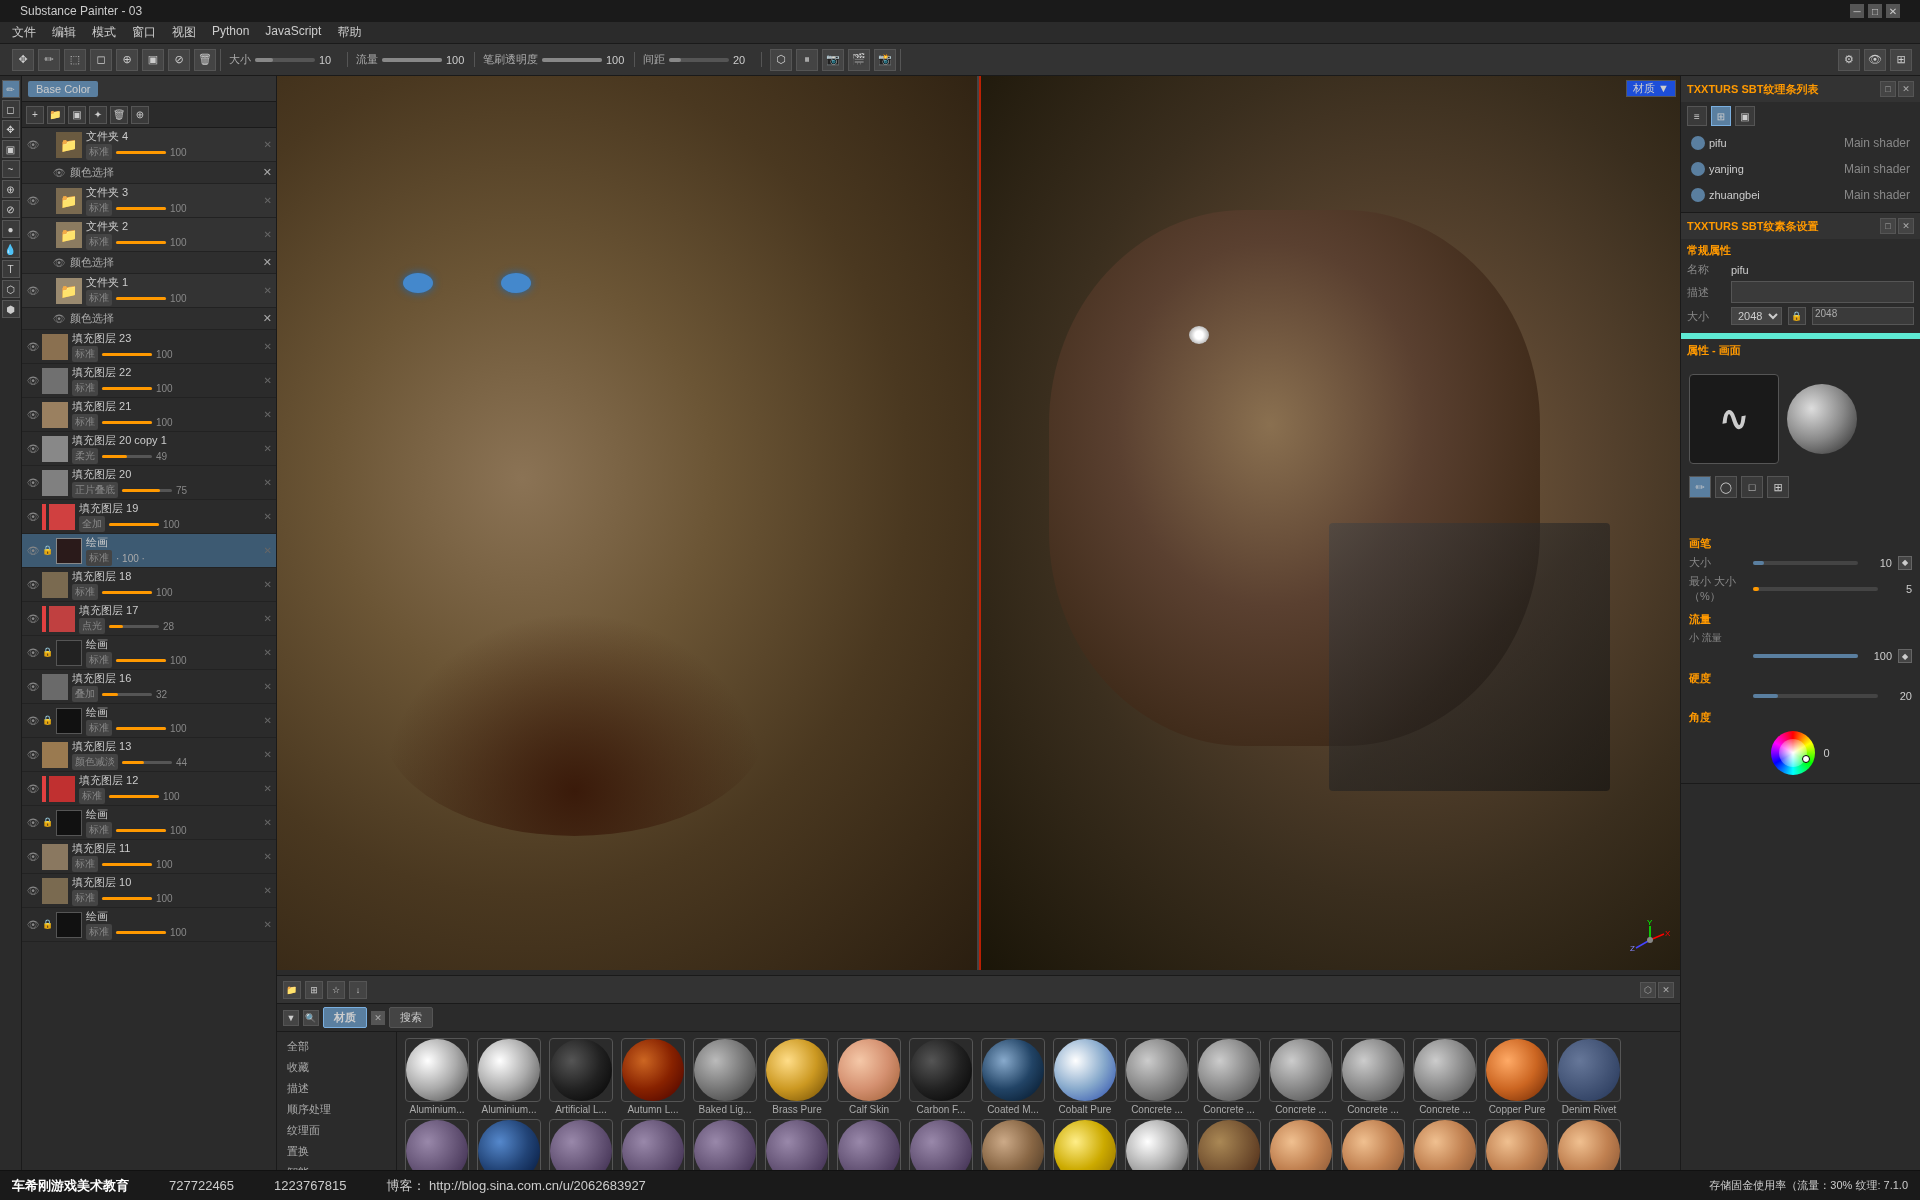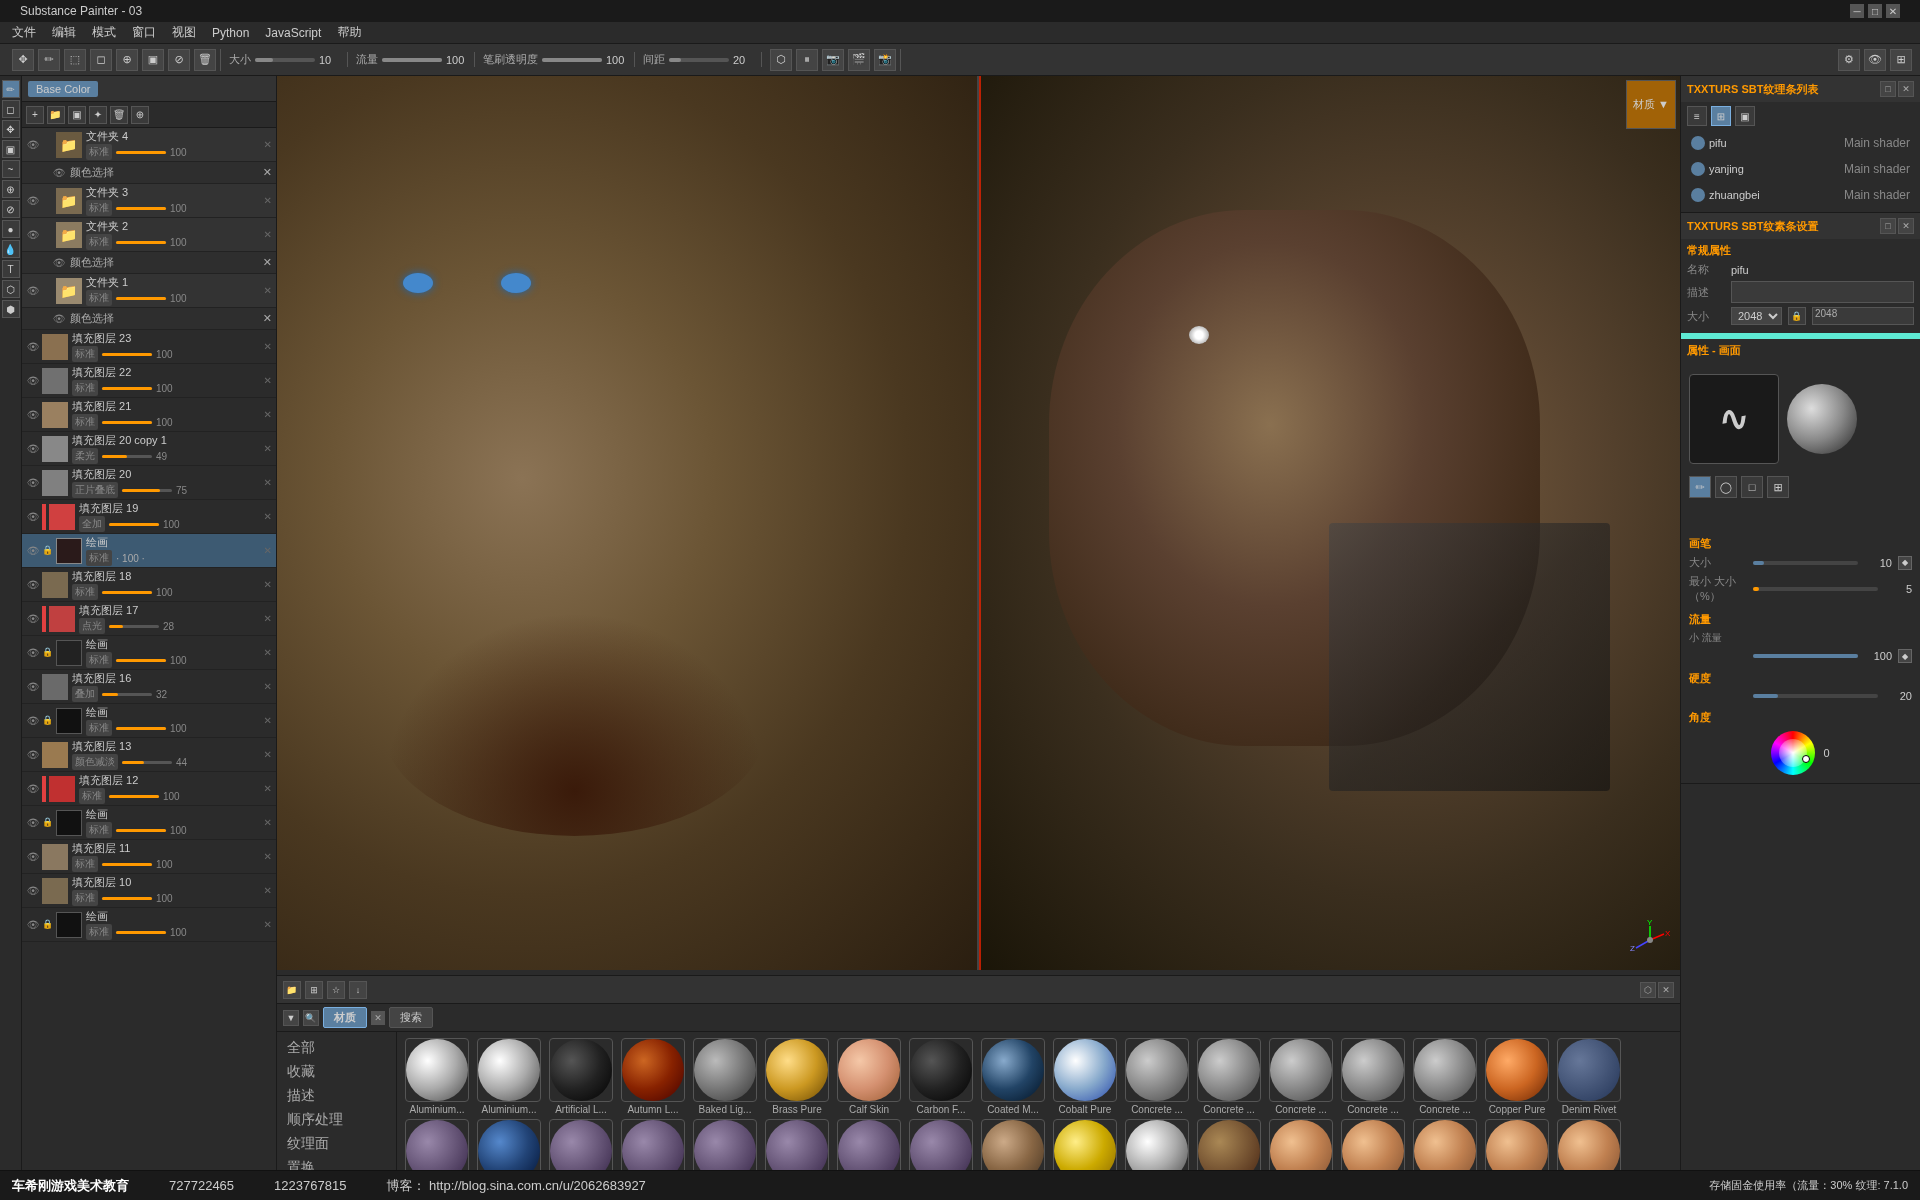--- a/index.html
+++ b/index.html
@@ -42,21 +42,21 @@
       color: #ccc;
       cursor: pointer;
     }
 
     
     #menu-bar {
       width: 100%;
       height: 22px;
       background: #2b2b2b;
       display: flex;
-      align-items: center;
+      align-items: flex-start;
       padding: 0 4px;
       position: absolute;
       top: 22px; left: 0;
       z-index: 100;
       border-bottom: 1px solid #1a1a1a;
     }
     .menu-item {
       padding: 2px 8px;
       font-size: 12px;
       color: #ccc;
@@ -440,21 +440,21 @@
       padding: 4px 0;
       overflow-y: auto;
       position: absolute;
       top: 56px;
       left: 0;
       bottom: 0;
     }
 
     .shelf-nav-item {
       padding: 3px 10px;
-      font-size: 14px;
+      font-size: 11px;
       color: #aaa;
       cursor: pointer;
     }
 
     #shelf-content {
       position: absolute;
       top: 56px;
       left: 120px;
       right: 0;
       bottom: 0;
@@ -1290,21 +1290,21 @@
         <line x1="22" y1="22" x2="36" y2="16" stroke="#f00" stroke-width="1.5"></line>
         <line x1="22" y1="22" x2="22" y2="8" stroke="#0f0" stroke-width="1.5"></line>
         <line x1="22" y1="22" x2="8" y2="30" stroke="#44f" stroke-width="1.5"></line>
         <text x="37" y="18" fill="#f00" font-size="8">X</text>
         <text x="19" y="7" fill="#0f0" font-size="8">Y</text>
         <text x="2" y="33" fill="#88f" font-size="8">Z</text>
         <circle cx="22" cy="22" r="3" fill="#888"></circle>
       </svg>
     </div>
 
-    <div style="position:absolute;top:4px;right:4px;background:#a16207;padding:16px 6px;font-size:11px;color:#ccc;border:1px solid #555;">材质 ▼</div>
+    <div style="position:absolute;top:4px;right:4px;background:#1d4ed8;padding:0 6px;font-size:11px;color:#ccc;border:1px solid #555;">材质 ▼</div>
   </div>
 </div>
 
 <div id="canvas-bottom">
   <div style="font-size:11px;color:#aaa;">
     <span>滤波</span>
   </div>
   <div style="display:flex;gap:2px;">
     <div style="width:18px;height:18px;background:#444;border:1px solid #555;display:flex;align-items:center;justify-content:center;font-size:9px;color:#ccc;cursor:pointer;">≡</div>
     <div style="width:18px;height:18px;background:#444;border:1px solid #555;display:flex;align-items:center;justify-content:center;font-size:9px;color:#ccc;cursor:pointer;">⊕</div>

